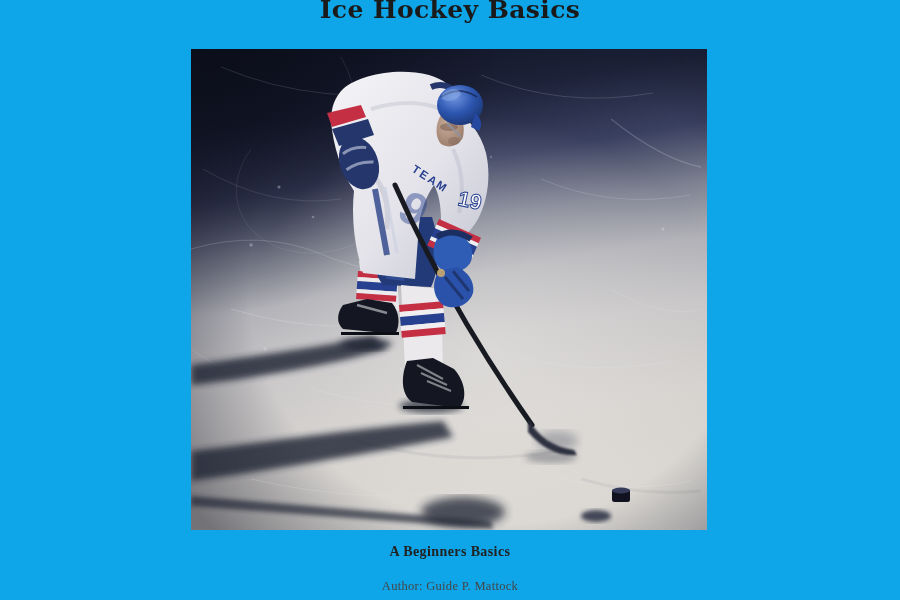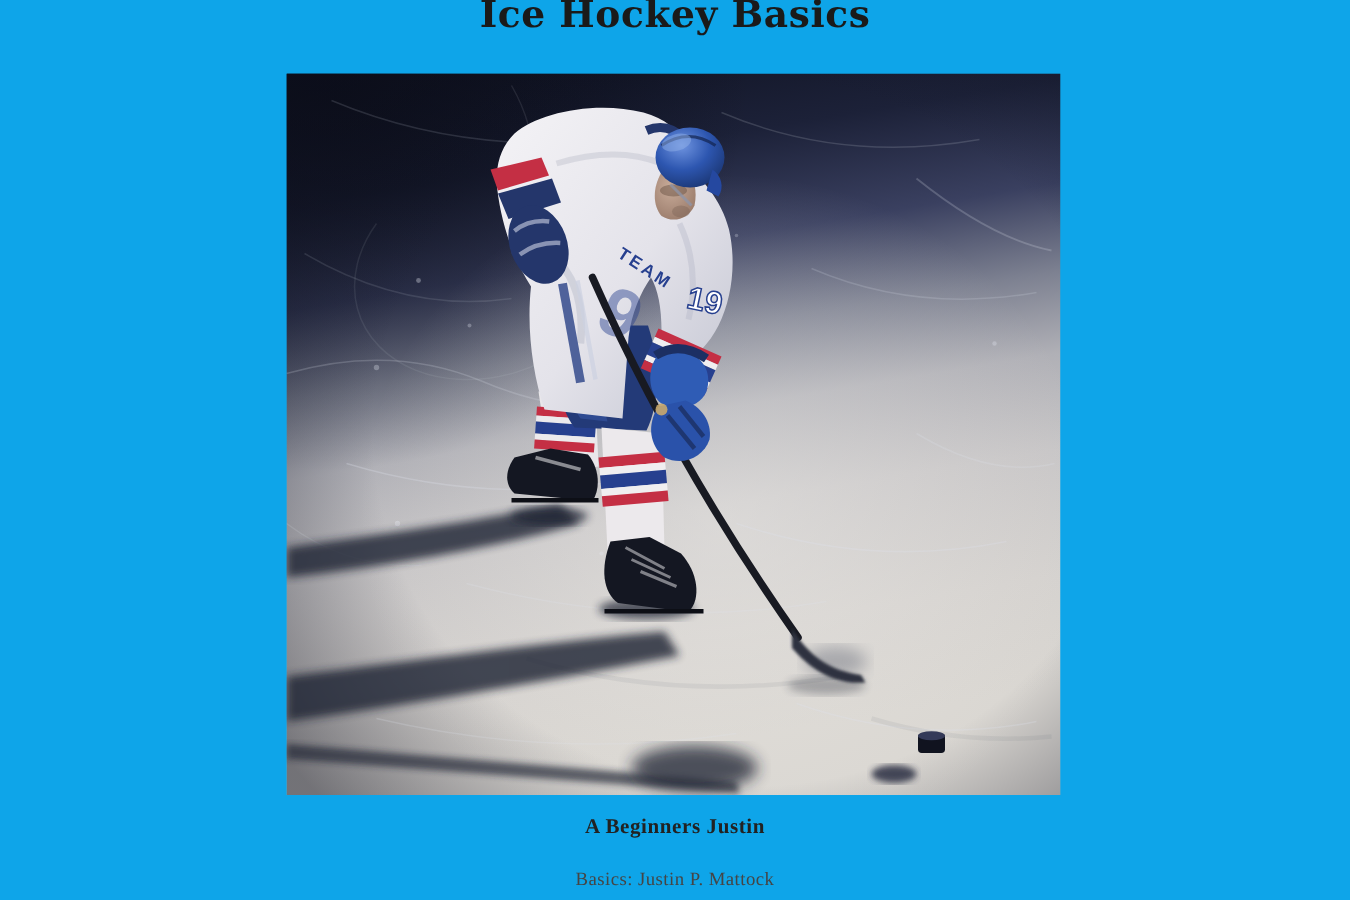--- a/index.html
+++ b/index.html
@@ -264,16 +264,16 @@
       </g>
 
       <g>
         <ellipse cx="405" cy="467" rx="15" ry="6" fill="#2a2e42" opacity="0.85" filter="url(#blur2)"></ellipse>
         <rect x="421" y="440" width="18" height="13" rx="2.5" fill="#10131f"></rect>
         <ellipse cx="430" cy="441.5" rx="9" ry="3" fill="#343a58"></ellipse>
       </g>
     </svg>
   </div>
 
-  <div class="subtitle">A Beginners Justin</div>
-  <div class="author">Basics: Justin P. Mattock</div>
+  <div class="subtitle">A Beginners Basics</div>
+  <div class="author">Author: Guide P. Mattock</div>
 
 </div>
 
 </body></html>

